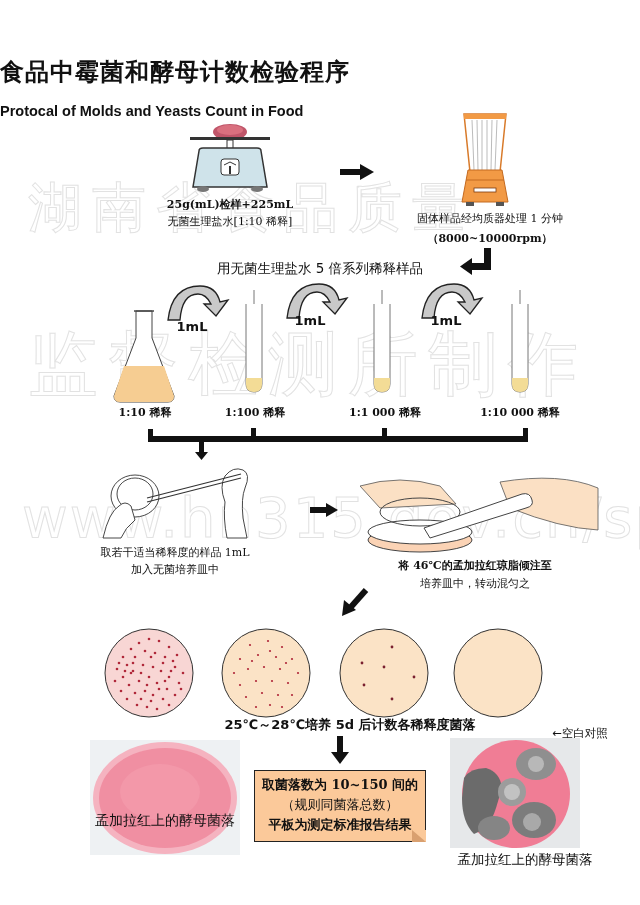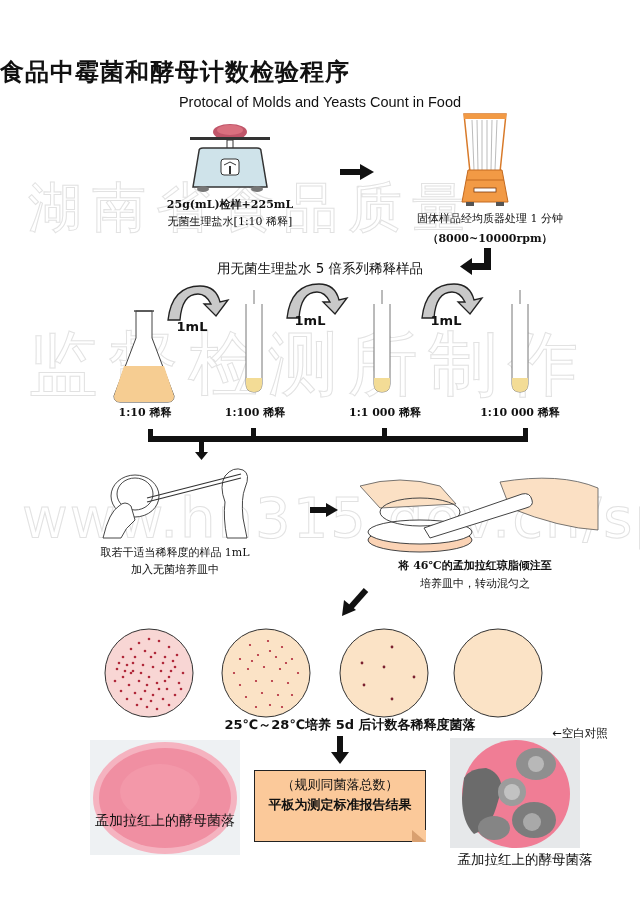--- a/index.html
+++ b/index.html
@@ -1,20 +1,20 @@
 <!DOCTYPE html>
 <html><head>
 <meta charset="utf-8">
 <style>
   html,body{margin:0;padding:0;background:#ffffff;}
   body{width:640px;height:905px;position:relative;overflow:hidden;font-family:"DejaVu Serif","Liberation Serif",serif;color:#111;}
   .abs{position:absolute;}
   .wm{position:absolute;color:transparent;-webkit-text-stroke:1px #e2e2e2;font-family:"DejaVu Sans",sans-serif;white-space:nowrap;pointer-events:none;}
   .title-cn{left:0;width:640px;top:56px;text-align:left;font-family:"DejaVu Sans",sans-serif;font-size:24px;font-weight:bold;letter-spacing:1px;}
-  .title-en{left:0;width:640px;top:94px;text-align:center;font-family:"Liberation Sans",sans-serif;font-size:14.5px;font-weight:normal;}
+  .title-en{left:0;width:640px;top:103px;font-family:"Liberation Sans",sans-serif;font-size:14.5px;font-weight:bold;}
   .lbl{font-size:11px;line-height:17px;text-align:center;white-space:nowrap;}
   .lbl-b{font-weight:bold;}
   .sans{font-family:"DejaVu Sans",sans-serif;}
   .note-box{left:254px;top:770px;width:172px;height:72px;background:#fbc99a;border:1.5px solid #222;box-sizing:border-box;}
   .note-fold{position:absolute;right:-1px;bottom:-1px;width:0;height:0;border-left:14px solid #d9a070;border-top:12px solid #fbc99a;}
   .note-text{position:absolute;left:0;top:4px;width:100%;text-align:center;font-size:13px;line-height:20px;font-weight:bold;}
 </style>
 </head>
 <body>
 
@@ -267,20 +267,21 @@
 <div class="abs lbl sans" style="left:540px;top:725px;width:80px;font-size:11.5px;">←空白对照</div>
 <div class="abs lbl sans lbl-b" style="left:200px;top:716px;width:300px;font-size:13px;">25℃～28℃培养 5d 后计数各稀释度菌落</div>
 
 <svg class="abs" style="left:331px;top:736px" width="18" height="28" viewBox="0 0 18 28">
   <rect x="6" y="0" width="6" height="18" fill="#111"></rect>
   <polygon points="0,16 18,16 9,28" fill="#111"></polygon>
 </svg>
 
 <div class="abs note-box">
   <div class="note-text">
+    <div>取菌落数为 10~150 间的</div>
     <div style="font-weight:normal;">（规则同菌落总数）</div>
     <div>平板为测定标准报告结果</div>
   </div>
   <div class="note-fold"></div>
 </div>
 
 <svg class="abs" style="left:90px;top:740px" width="150" height="115" viewBox="0 0 150 115">
   <rect x="0" y="0" width="150" height="115" fill="#eef1f3"></rect>
   <ellipse cx="75" cy="58" rx="72" ry="56" fill="#f5b3c0"></ellipse>
   <ellipse cx="75" cy="58" rx="66" ry="50" fill="#f08fa2"></ellipse>

